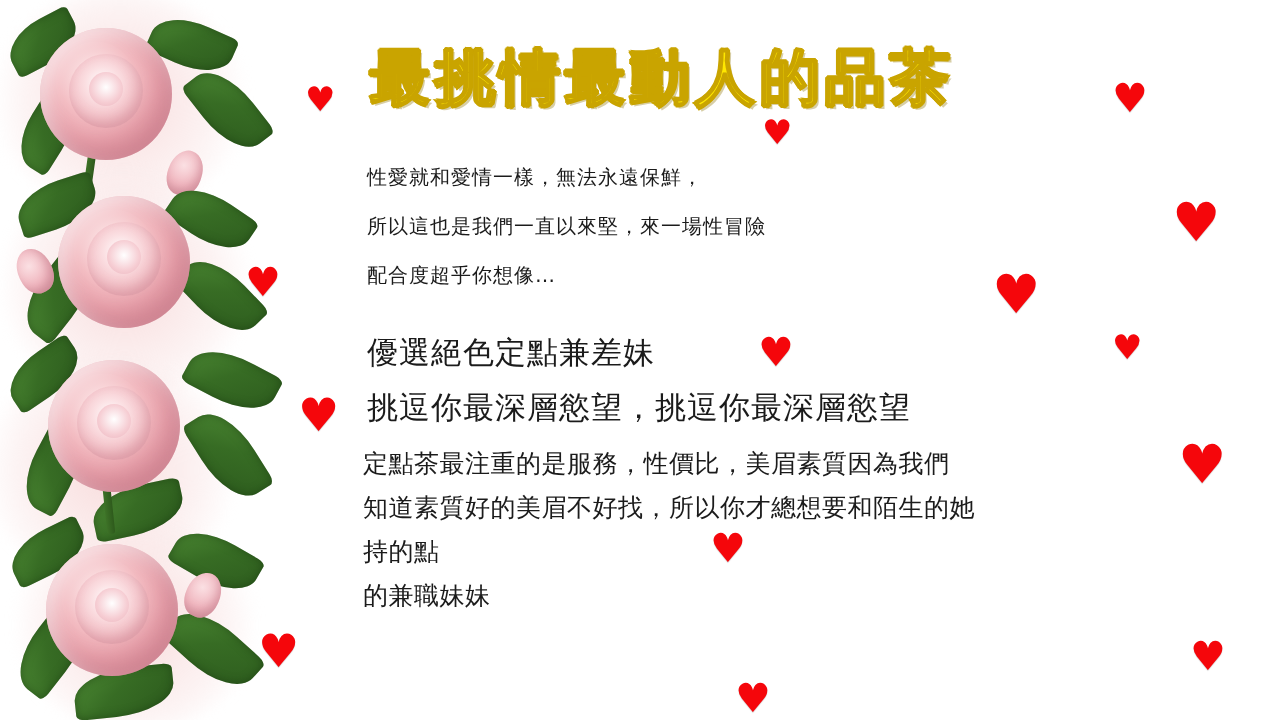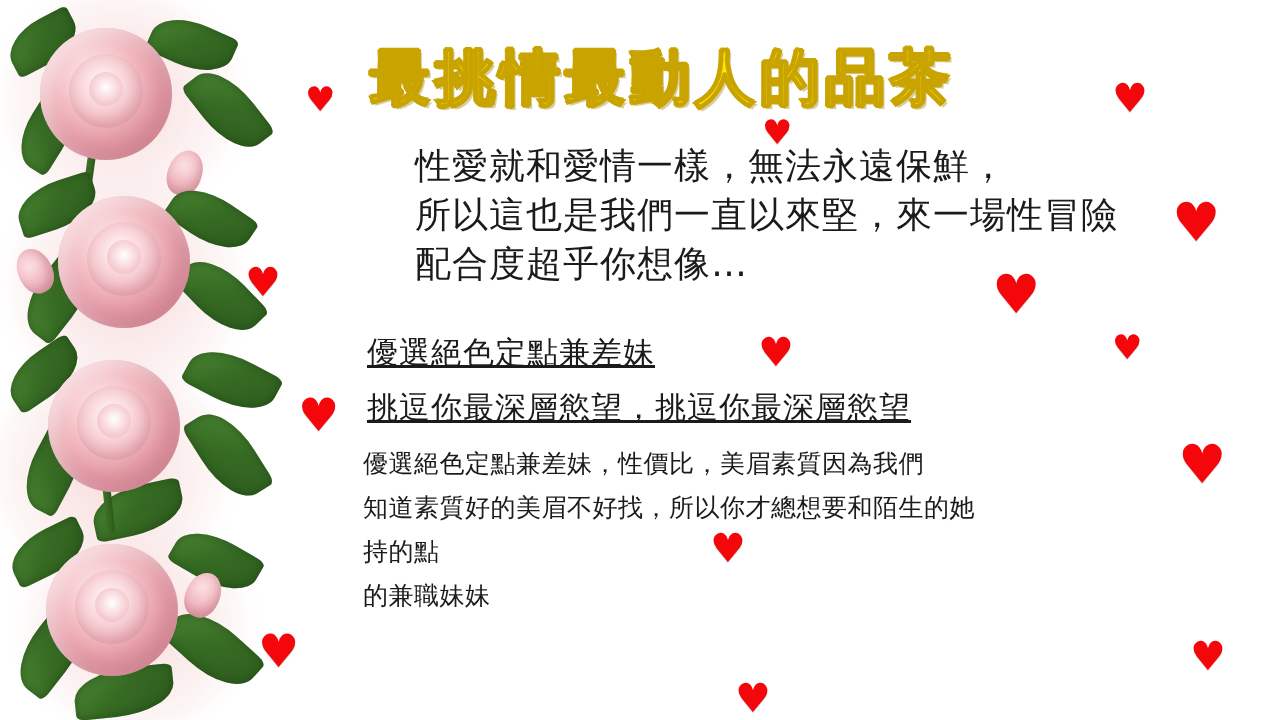--- a/index.html
+++ b/index.html
@@ -114,22 +114,22 @@
     font-family: "DejaVu Sans", sans-serif;
   }
   .para {
     position: absolute;
     color: #1b1b1b;
     font-family: "DejaVu Sans", sans-serif;
   }
   .line {
     white-space: nowrap;
   }
-  #block-a { left: 22px; top: 141px; font-size: 36px; line-height: 49px; letter-spacing: 1px; margin-left: 48px; }
-  #block-b { left: 22px; top: 325px; font-size: 31px; line-height: 55px; letter-spacing: 1px; text-decoration: underline; }
+  #block-a { left: 22px; top: 153px; font-size: 20px; line-height: 49px; letter-spacing: 1px; }
+  #block-b { left: 22px; top: 325px; font-size: 31px; line-height: 55px; letter-spacing: 1px; }
   #block-c { left: 18px; top: 442px; font-size: 25px; line-height: 44px; letter-spacing: 0.5px; }
 </style>
 </head>
 <body>
 
 <div id="rose-column">
   <div class="rose-wash" style="left:-10px; top:-10px; width:260px; height:220px;"></div>
   <div class="rose-wash" style="left:0px; top:170px; width:250px; height:230px;"></div>
   <div class="rose-wash" style="left:-20px; top:360px; width:260px; height:220px;"></div>
   <div class="rose-wash" style="left:10px; top:520px; width:250px; height:210px;"></div>
@@ -191,18 +191,18 @@
     <div class="line">所以這也是我們一直以來堅，來一場性冒險</div>
     <div class="line">配合度超乎你想像…</div>
   </div>
 
   <div class="para" id="block-b">
     <div class="line">優選絕色定點兼差妹</div>
     <div class="line">挑逗你最深層慾望，挑逗你最深層慾望</div>
   </div>
 
   <div class="para" id="block-c">
-    <div class="line">優選絕色定點兼差妹，性價比，美眉素質因為我們</div>
+    <div class="line">定點茶最注重的是服務，性價比，美眉素質因為我們</div>
     <div class="line">知道素質好的美眉不好找，所以你才總想要和陌生的她</div>
     <div class="line">持的點</div>
     <div class="line">的兼職妹妹</div>
   </div>
 </div>
 
 </body></html>

